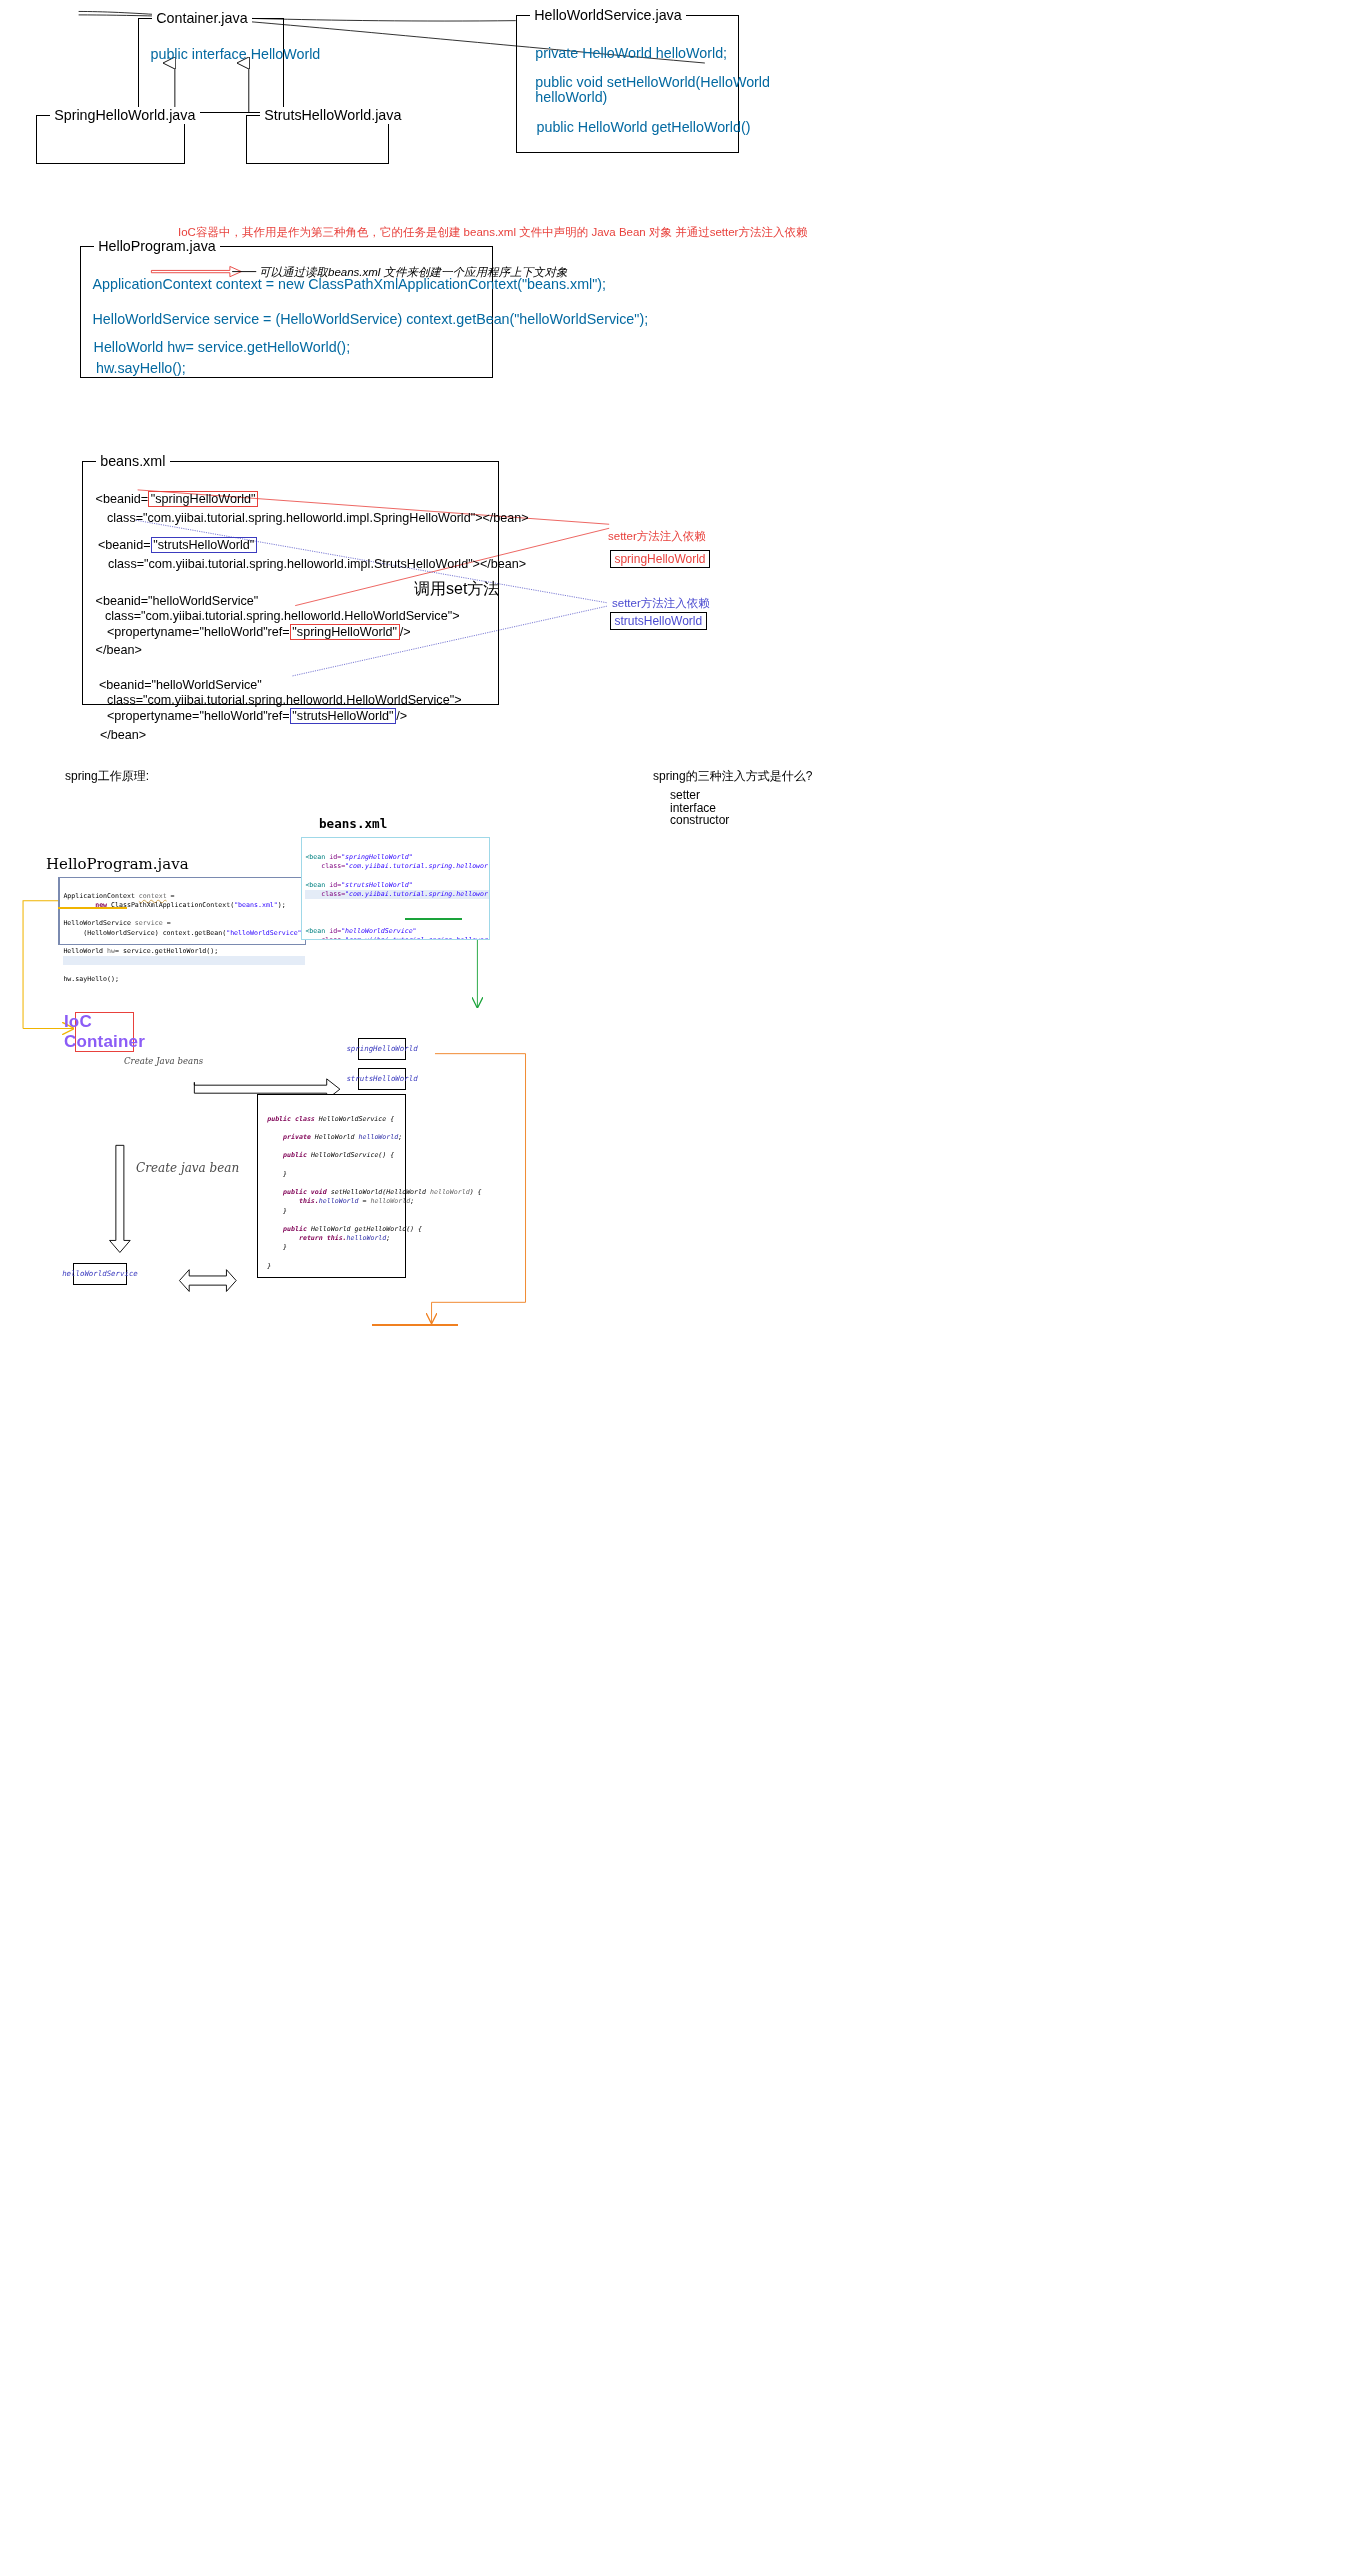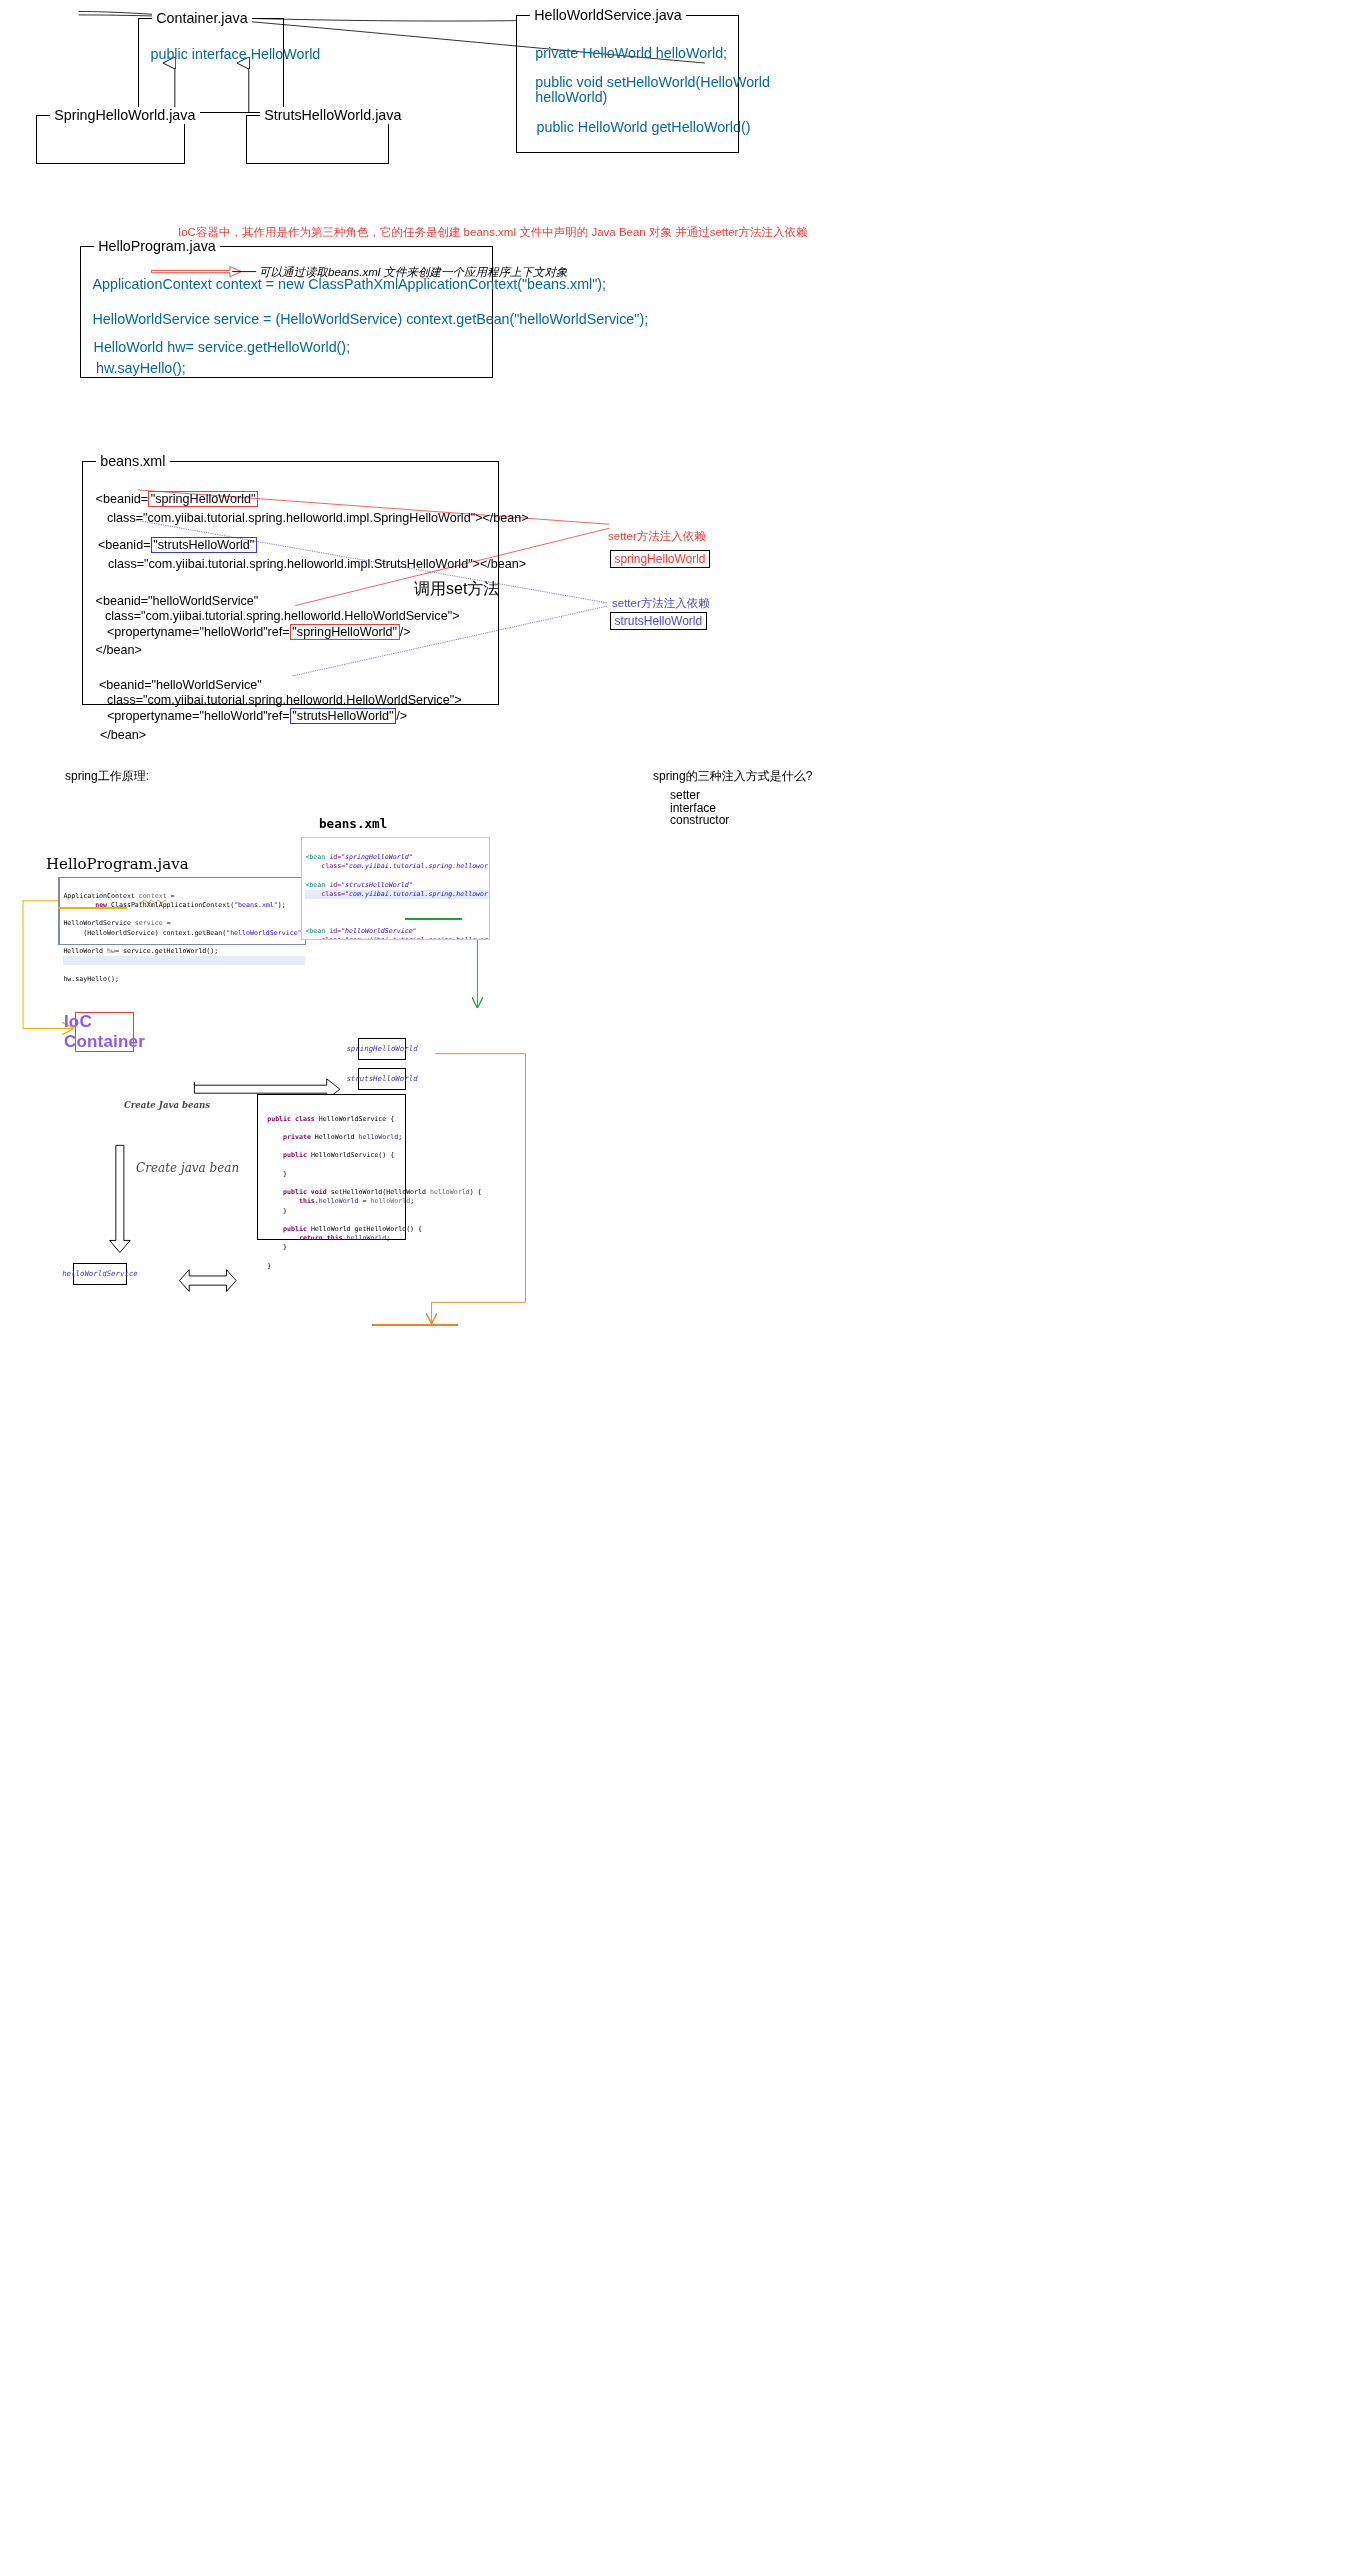--- a/index.html
+++ b/index.html
@@ -245,28 +245,28 @@
 </span><span class="k-tag">&lt;bean </span><span class="k-attr">id=</span><span class="k-val">"helloWorldService"</span><span class="k-black">
     </span><span class="k-attr">class=</span><span class="k-val">"com.yiibai.tutorial.spring.helloworld.HelloWorldService"</span><span class="k-black">
 
 </span>
 </div>
 
 <div class="abs" style="left:405px;top:918px;width:57px;height:2.3px;background:#1aa33a;"></div>
 
 <div class="ioc" style="left:75px;top:1012px;width:57px;height:38px;">IoC Container</div>
 
-<div class="createlbl" style="left:124px;top:1100px;font-size:8.6px;font-weight:bold;">Create Java beans</div>
+<div class="createlbl" style="left:124px;top:1056px;font-size:8.6px;">Create Java beans</div>
 <div class="createlbl" style="left:136px;top:1161px;font-size:12px;">Create java bean</div>
 
 <div class="beanchip" style="left:358px;top:1038px;width:46px;height:19.5px;">springHelloWorld</div>
 <div class="beanchip" style="left:358px;top:1068px;width:46px;height:19.5px;">strutsHelloWorld</div>
 <div class="beanchip" style="left:73px;top:1263px;width:52px;height:19.5px;">helloWorldService</div>
 
-<div class="codebox hws" style="left:257px;top:1094px;width:149px;height:146px;padding:10.3px 0 0 9.2px;">
+<div class="codebox hws" style="left:257px;top:1094px;width:149px;height:184px;padding:10.3px 0 0 9.2px;font-style:italic;">
 <span class="k-kw">public class </span><span class="k-black">HelloWorldService {
 
     </span><span class="k-kw">private </span><span class="k-black">HelloWorld </span><span class="k-blue">helloWorld</span><span class="k-black">;
 
     </span><span class="k-kw">public </span><span class="k-black">HelloWorldService() {
 
     }
 
     </span><span class="k-kw">public void </span><span class="k-black">setHelloWorld(HelloWorld </span><span class="k-gray">helloWorld</span><span class="k-black">) {
         </span><span class="k-kw">this.</span><span class="k-blue">helloWorld </span><span class="k-black">= </span><span class="k-gray">helloWorld</span><span class="k-black">;

